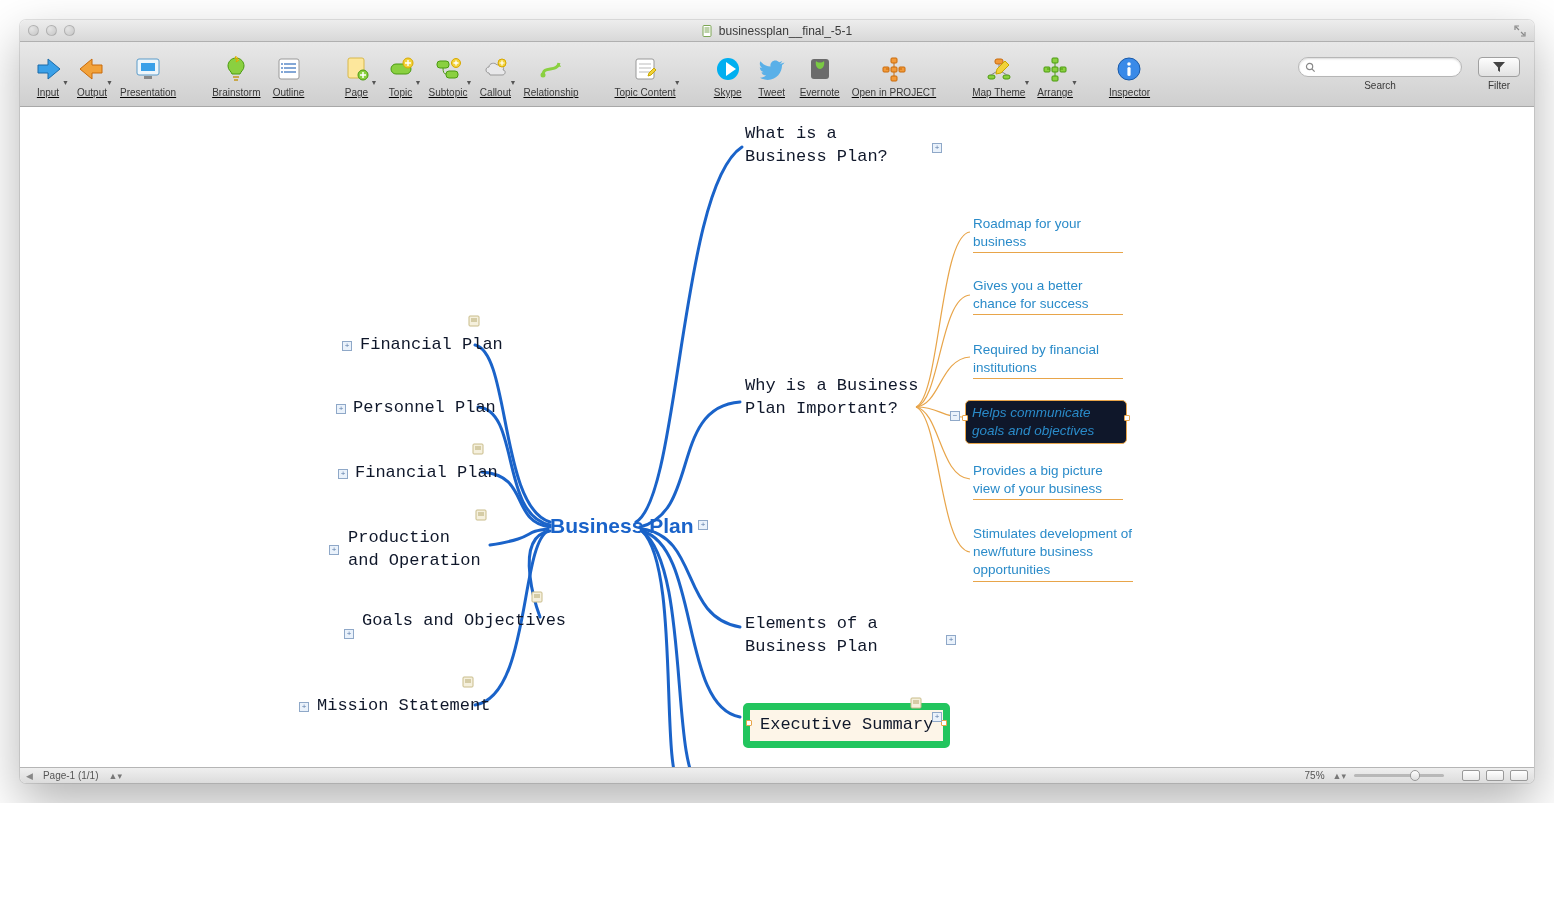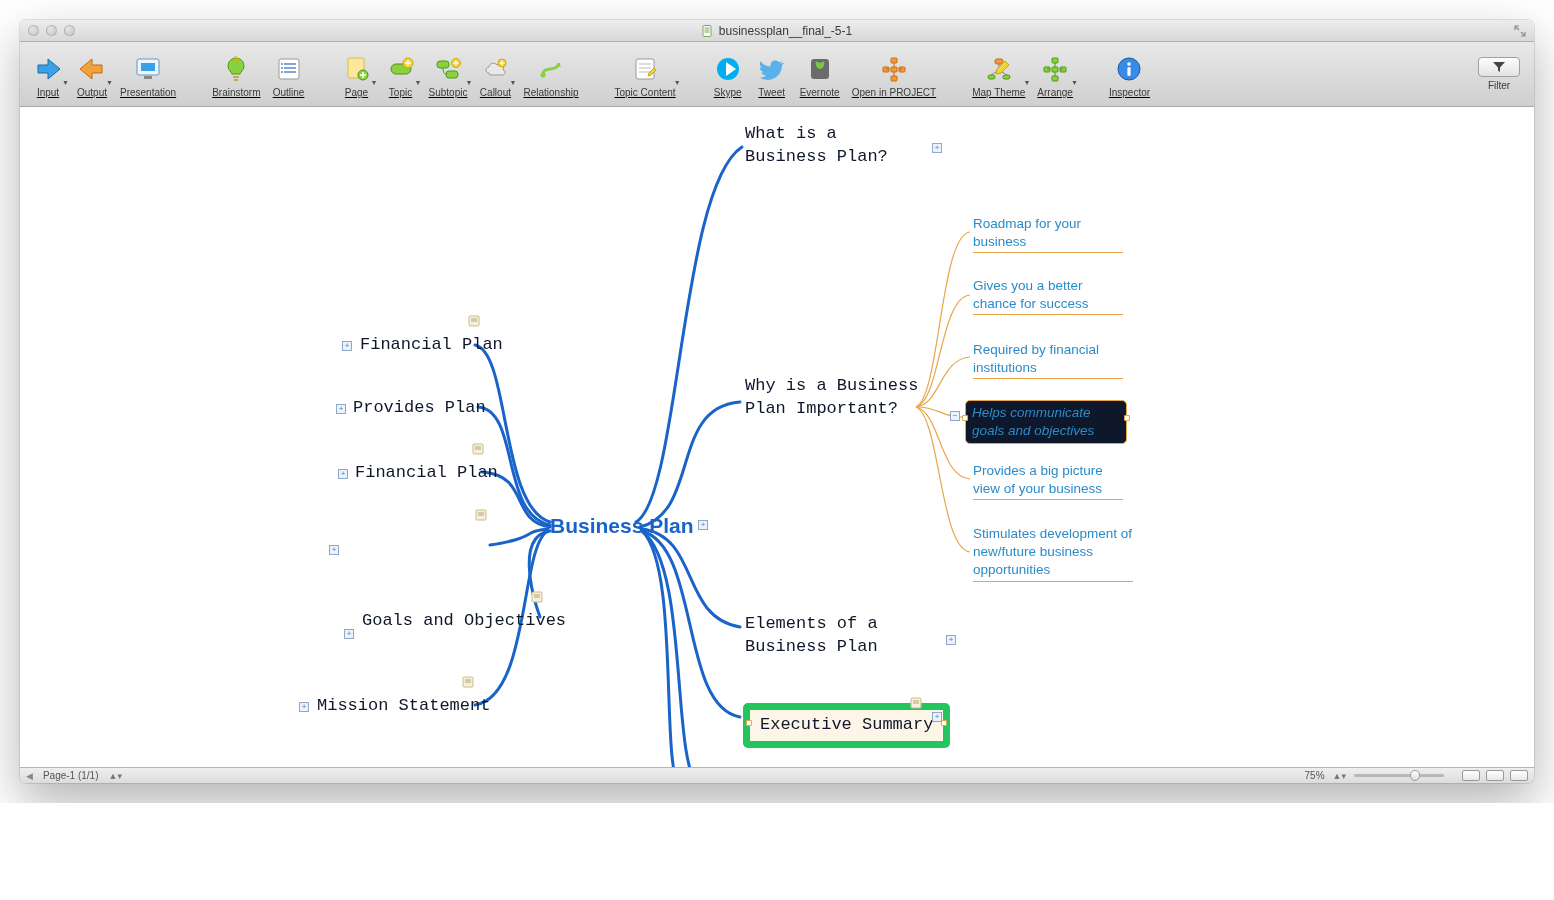--- a/index.html
+++ b/index.html
@@ -381,20 +381,29 @@
           <svg width="28" height="28" viewBox="0 0 28 28">
             <circle cx="14" cy="14" r="11" fill="#3a8ae8" stroke="#1a5aa8"></circle>
             <circle cx="14" cy="9" r="1.8" fill="#fff"></circle>
             <rect x="12.4" y="12" width="3.2" height="9" rx="1.5" fill="#fff"></rect>
           </svg>
         </div>
         <div class="lbl">Inspector</div>
       </div>
       <div class="tb-spacer"></div>
     <div class="search-wrap">
+      <div class="search-box">
+        <svg width="11" height="11" viewBox="0 0 12 12">
+            <circle cx="5" cy="5" r="3.4" fill="none" stroke="#888" stroke-width="1.3"></circle>
+            <line x1="7.5" y1="7.5" x2="10.5" y2="10.5" stroke="#888" stroke-width="1.3"></line>
+          </svg>
+      </div>
+      <div class="search-label">Search</div>
+    </div>
+    <div class="search-wrap">
       <div class="filter-btn">
         <svg width="14" height="12" viewBox="0 0 14 12">
             <path d="M1 1 L13 1 L8 6.5 L8 11 L6 9.5 L6 6.5 Z" fill="#444"></path>
           </svg>
       </div>
       <div class="search-label">Filter</div>
     </div>
   </div>
 
   <div class="canvas">
@@ -465,31 +474,32 @@
     <div class="subnode" style="left:953px; top:355px;"><span>Provides a big picture view of your business</span></div>
 
     <div class="node node-lg" style="left:340px; top:227px; text-align:right;"><span>Financial Plan</span></div>
     <div class="exp-box" style="left:322px; top:234px;">+</div>
     <svg class="note-icon" style="left:448px; top:208px;" viewBox="0 0 12 12">
         <rect x="1" y="1" width="10" height="10" rx="1" fill="#f5f0dd" stroke="#c9bc8a"></rect>
         <line x1="3" y1="4" x2="9" y2="4" stroke="#b5a86f"></line>
         <line x1="3" y1="6" x2="9" y2="6" stroke="#b5a86f"></line>
       </svg>
 
-    <div class="node node-lg" style="left:333px; top:290px;"><span>Provides Plan</span></div>
+    <div class="node node-lg" style="left:333px; top:290px;"><span>Personnel Plan</span></div>
     <div class="exp-box" style="left:316px; top:297px;">+</div>
 
     <div class="node node-lg" style="left:335px; top:355px;"><span>Financial Plan</span></div>
     <div class="exp-box" style="left:318px; top:362px;">+</div>
     <svg class="note-icon" style="left:452px; top:336px;" viewBox="0 0 12 12">
         <rect x="1" y="1" width="10" height="10" rx="1" fill="#f5f0dd" stroke="#c9bc8a"></rect>
         <line x1="3" y1="4" x2="9" y2="4" stroke="#b5a86f"></line>
         <line x1="3" y1="6" x2="9" y2="6" stroke="#b5a86f"></line>
       </svg>
 
+    <div class="node node-lg" style="left:328px; top:420px; width:140px; text-align:left;"><span>Production and Operation</span></div>
     <div class="exp-box" style="left:309px; top:438px;">+</div>
     <svg class="note-icon" style="left:455px; top:402px;" viewBox="0 0 12 12">
         <rect x="1" y="1" width="10" height="10" rx="1" fill="#f5f0dd" stroke="#c9bc8a"></rect>
         <line x1="3" y1="4" x2="9" y2="4" stroke="#b5a86f"></line>
         <line x1="3" y1="6" x2="9" y2="6" stroke="#b5a86f"></line>
       </svg>
 
     <div class="node node-lg" style="left:342px; top:503px;"><span>Goals and Objectives</span></div>
     <div class="exp-box" style="left:324px; top:522px;">+</div>
     <svg class="note-icon" style="left:511px; top:484px;" viewBox="0 0 12 12">

